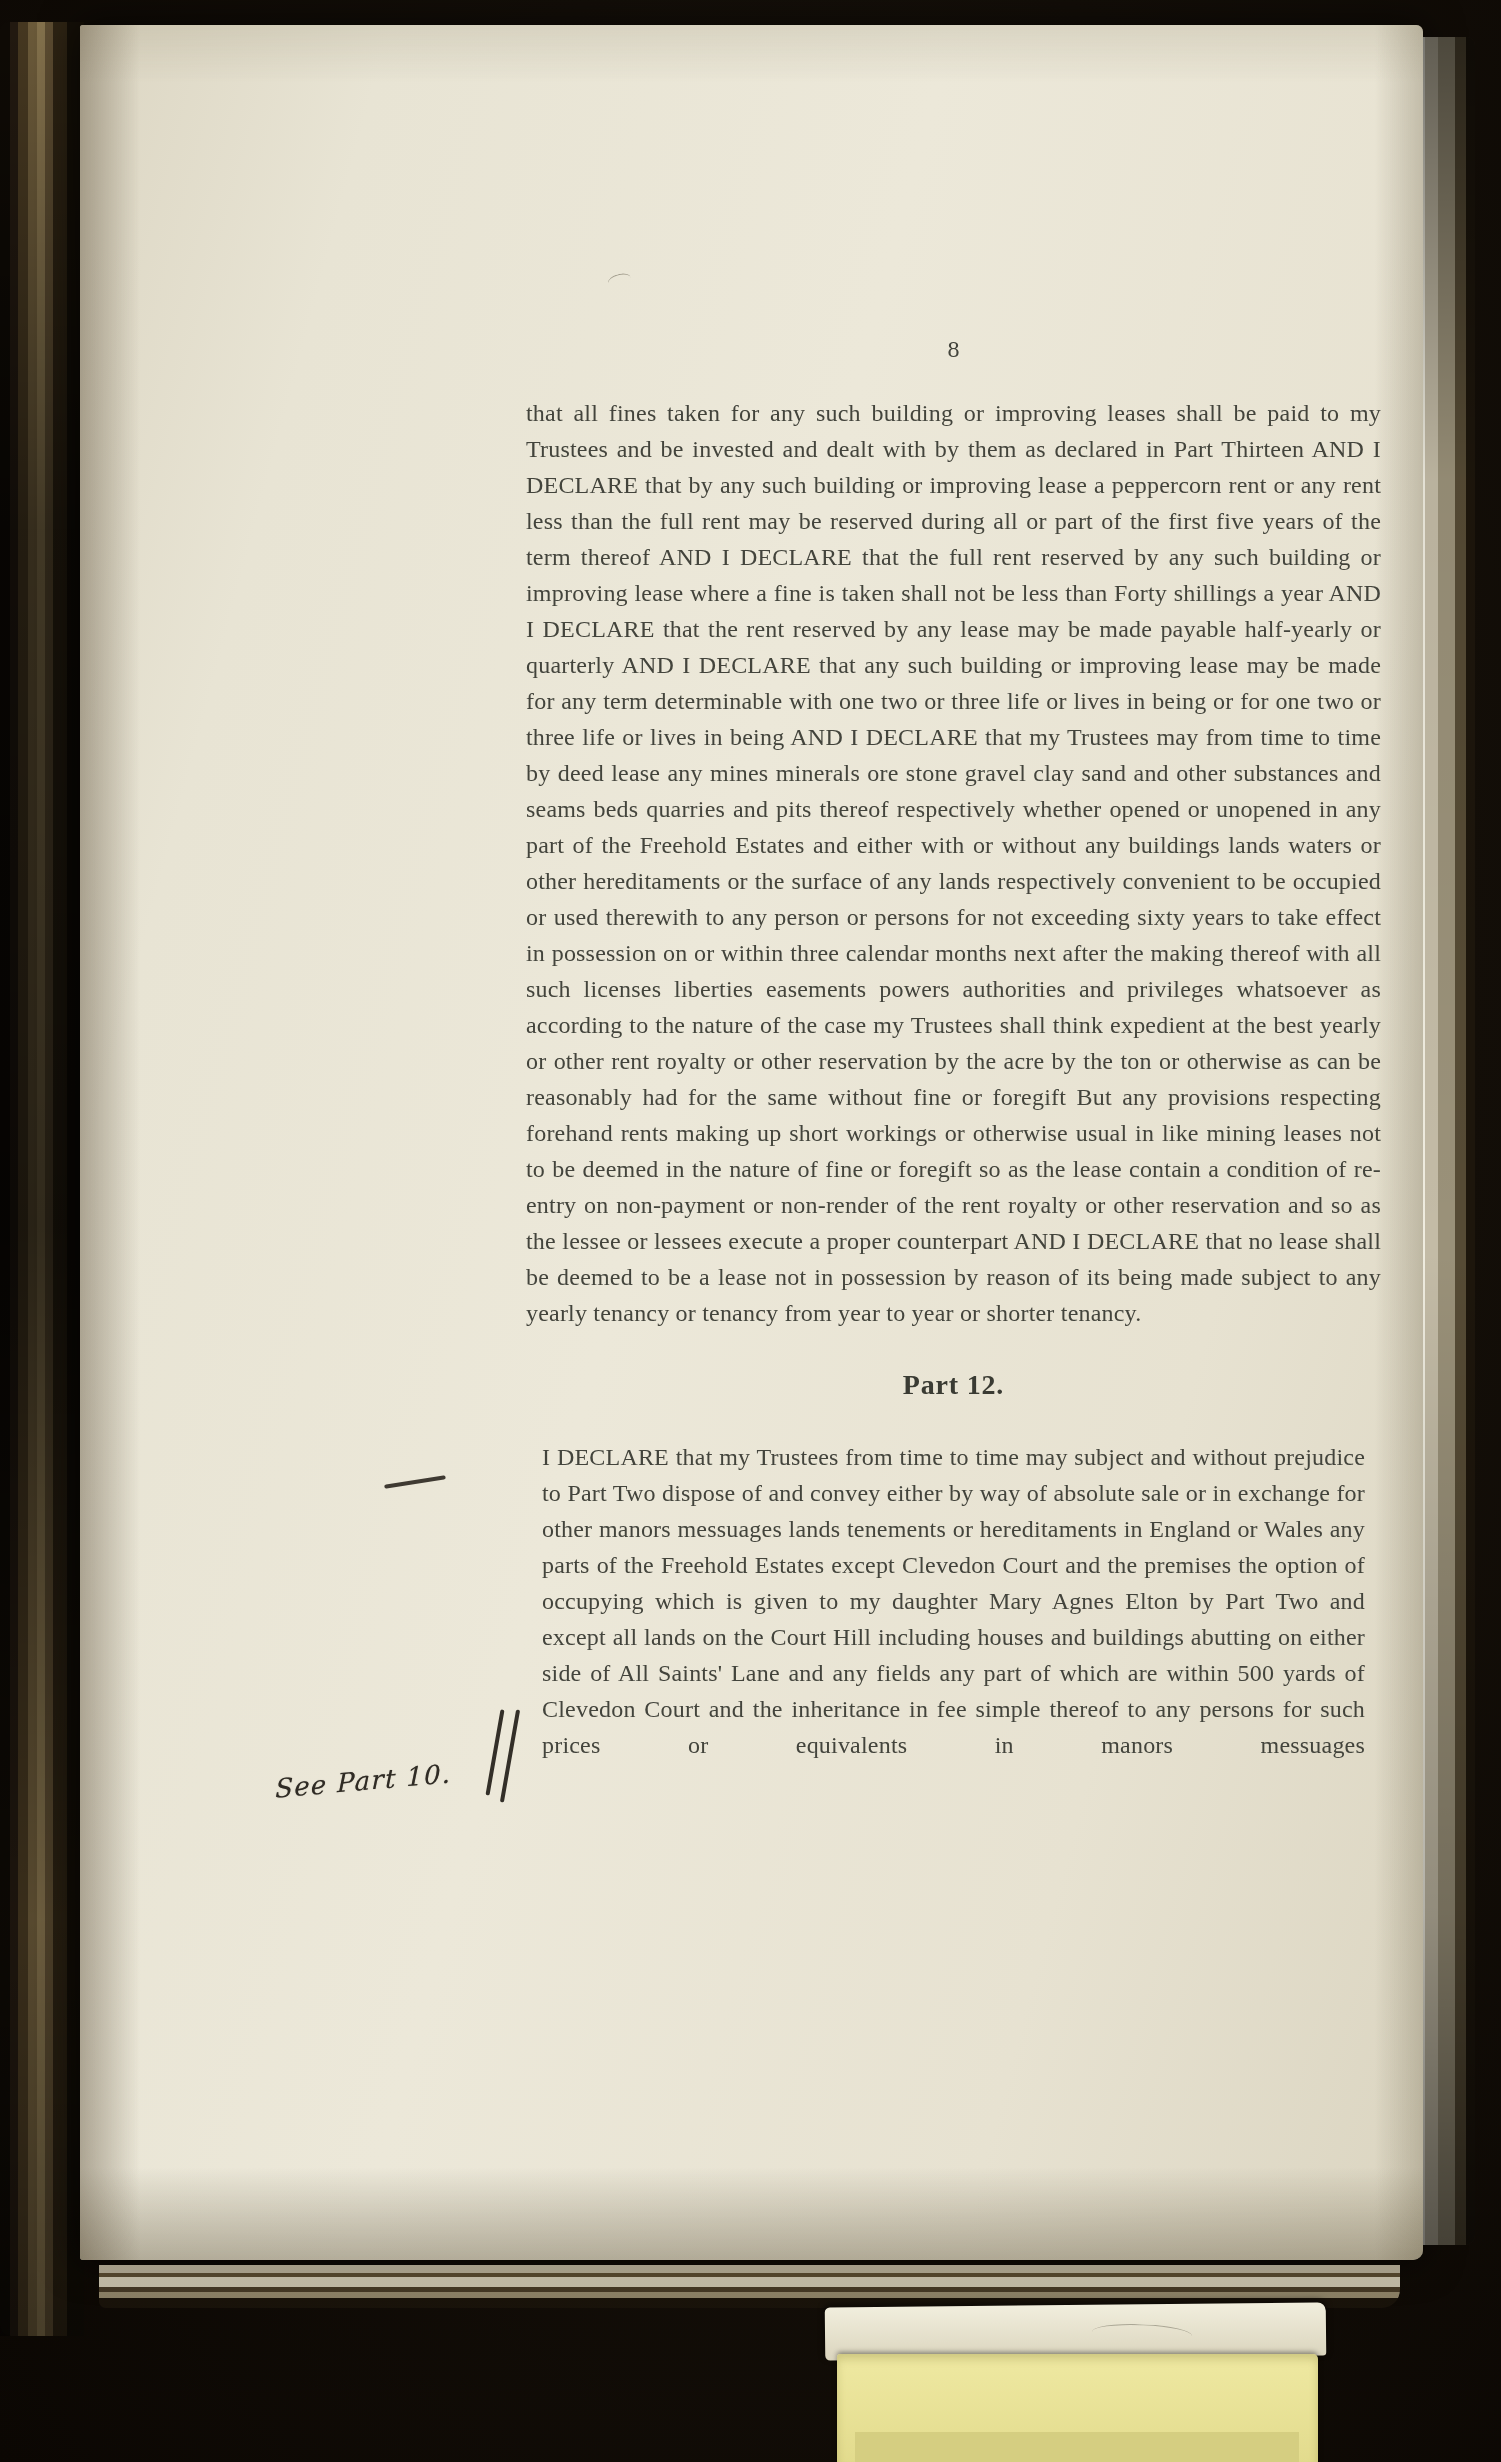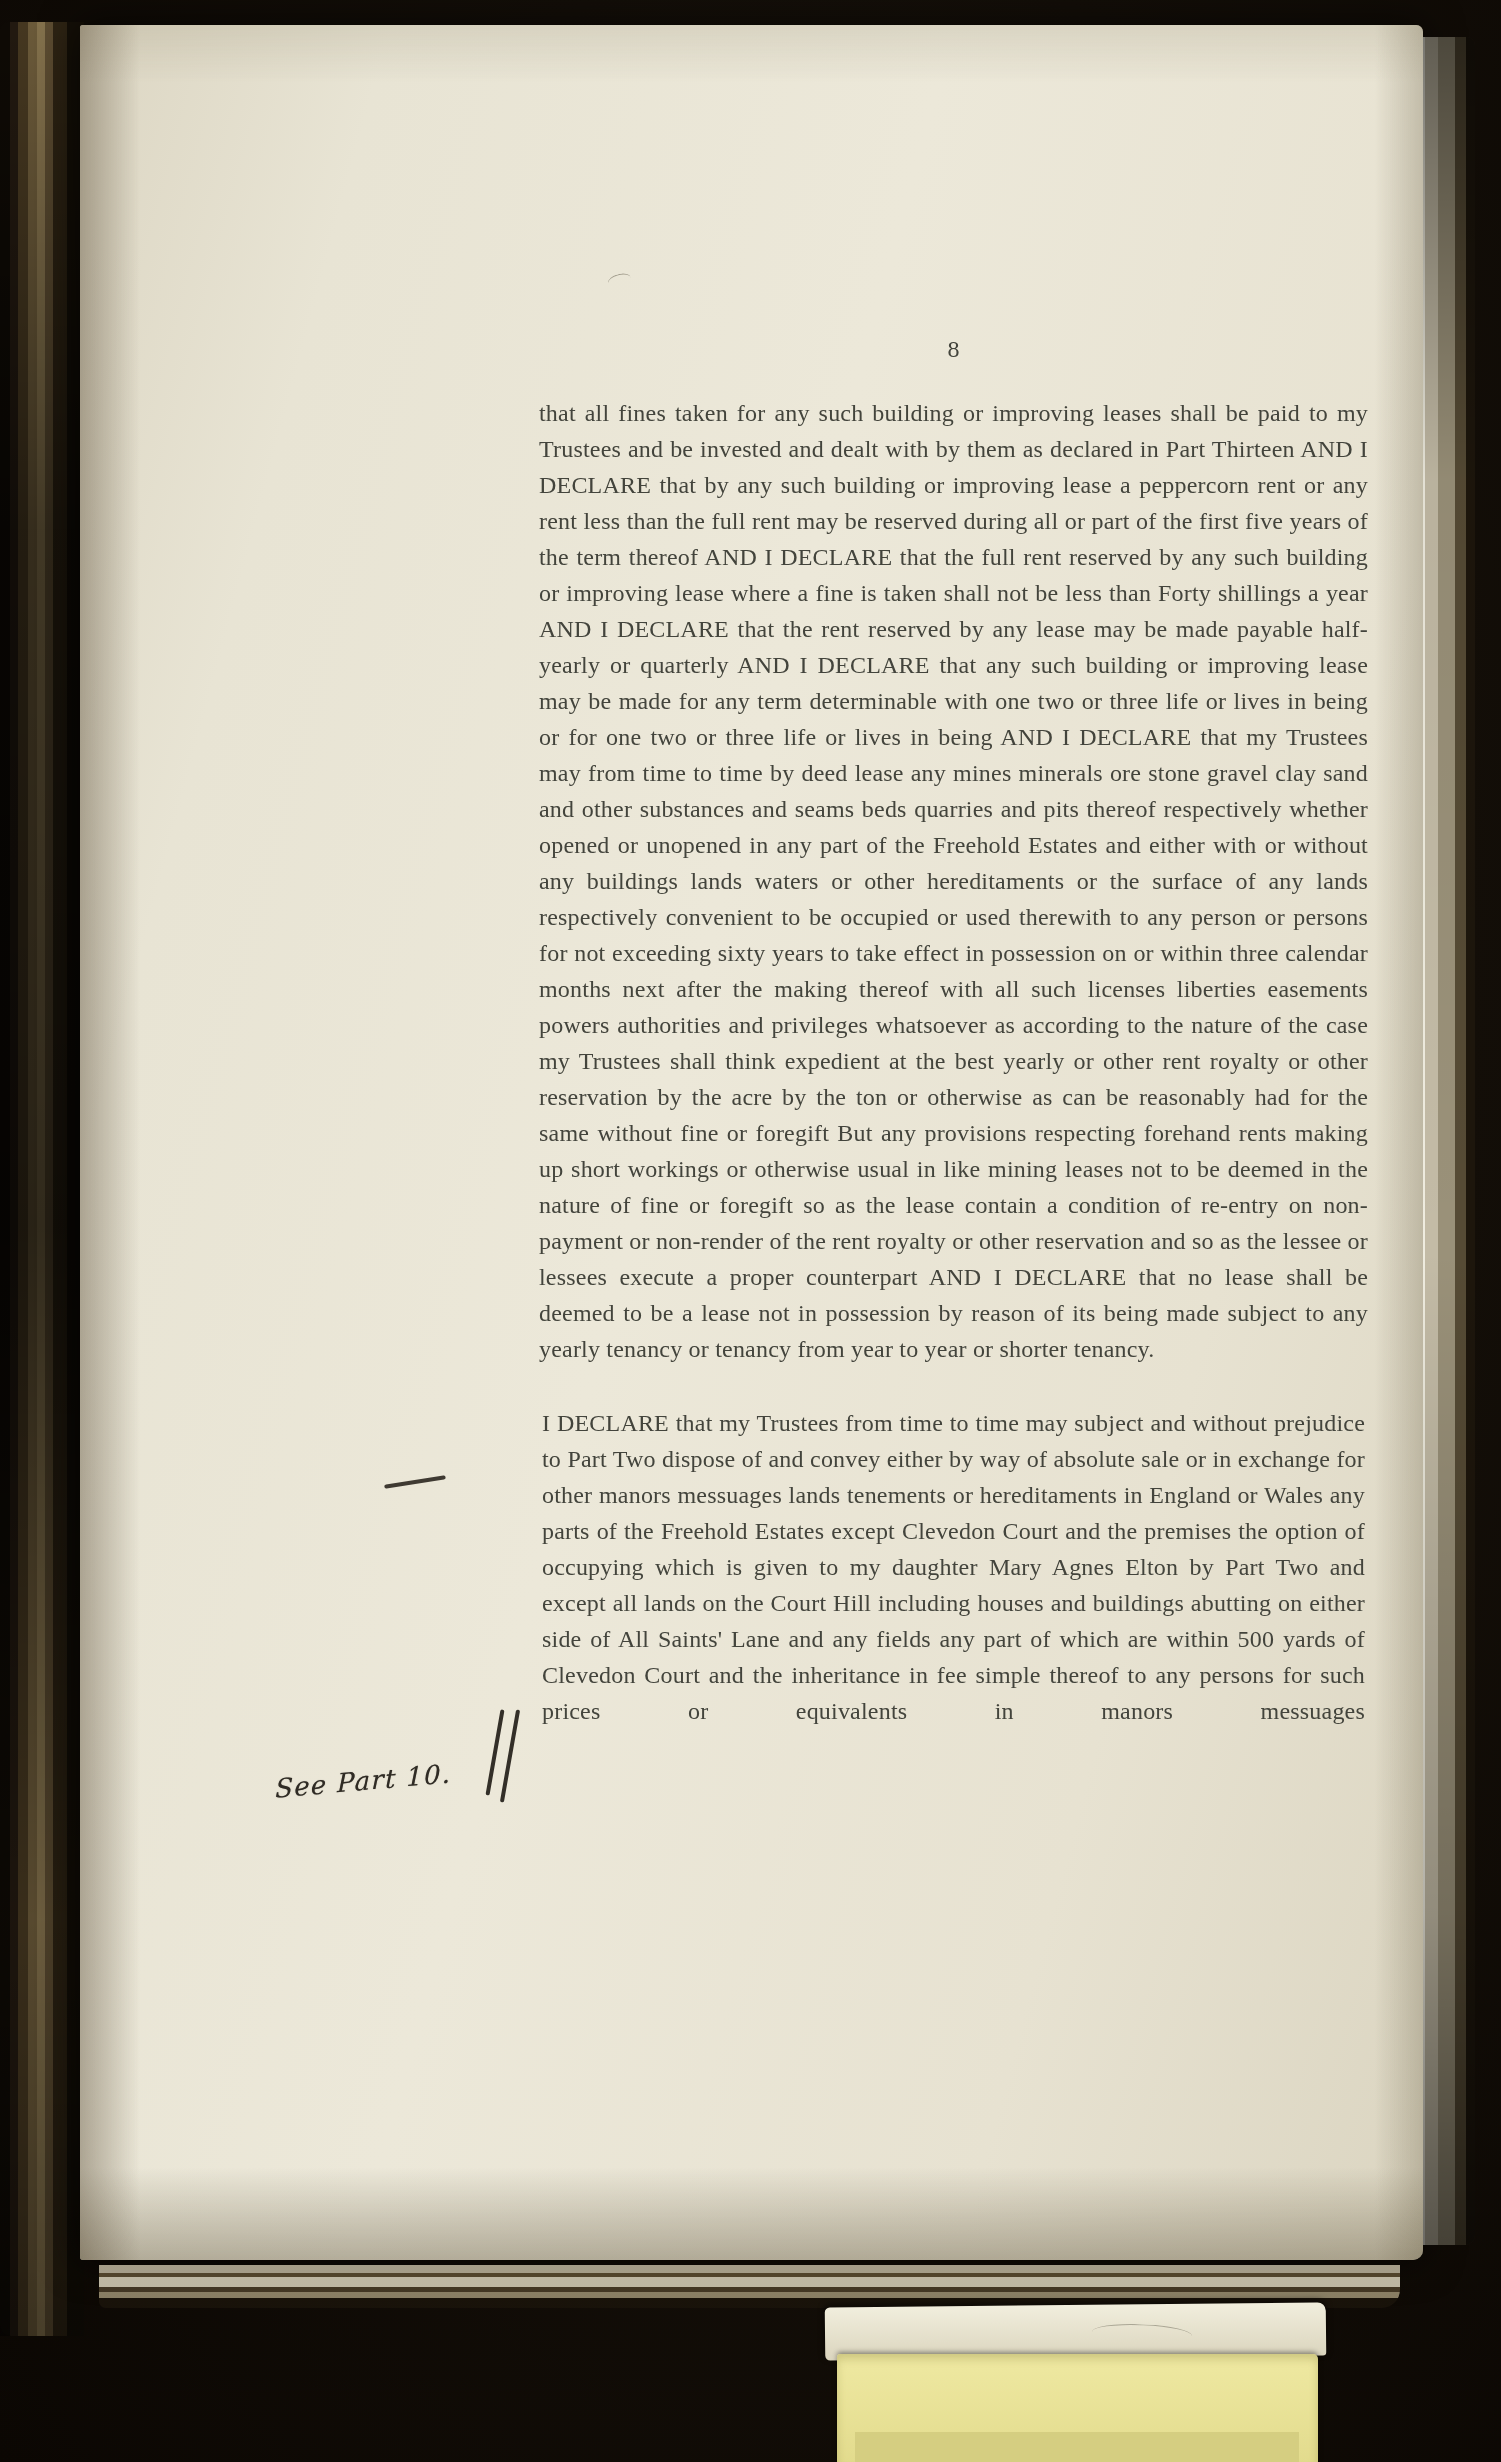--- a/index.html
+++ b/index.html
@@ -49,21 +49,21 @@
 
   
   .textcol{
     position:absolute;left:446px;top:306px;width:855px;
     color:#43443c;
     font-size:24px;line-height:36px;
     letter-spacing:0.2px;
   }
   .pageno{ text-align:center;margin:0 0 28px;}
   .para{ margin:0;text-align:justify;}
-  .p1{ margin:13px;}
+  .p1{ margin:0;}
   .part-heading{
     margin:37px 0 0;text-align:center;
     font-size:28px;line-height:33px;font-weight:bold;
     letter-spacing:0.8px;color:#3a3b33;
   }
   .part-subheading{
     margin:20px 0 0;text-align:center;
     font-size:23.4px;line-height:28px;letter-spacing:2.1px;
   }
   .p2{ margin:38px 16px 0; text-align-last:justify;}
@@ -149,20 +149,21 @@
   <div class="edges-left"></div>
 
   <div class="page">
     <div class="page-shading"></div>
 
     <div class="pencil-mark"></div>
 
     <div class="textcol">
       <div class="pageno">8</div>
       <p class="para p1">that all fines taken for any such building or improving leases shall be paid to my Trustees and be invested and dealt with by them as declared in Part Thirteen AND I DECLARE that by any such building or improving lease a peppercorn rent or any rent less than the full rent may be reserved during all or part of the first five years of the term thereof AND I DECLARE that the full rent reserved by any such building or improving lease where a fine is taken shall not be less than Forty shillings a year AND I DECLARE that the rent reserved by any lease may be made payable half-yearly or quarterly AND I DECLARE that any such building or improving lease may be made for any term determinable with one two or three life or lives in being or for one two or three life or lives in being AND I DECLARE that my Trustees may from time to time by deed lease any mines minerals ore stone gravel clay sand and other substances and seams beds quarries and pits thereof respectively whether opened or unopened in any part of the Freehold Estates and either with or without any buildings lands waters or other hereditaments or the surface of any lands respectively convenient to be occupied or used therewith to any person or persons for not exceeding sixty years to take effect in possession on or within three calendar months next after the making thereof with all such licenses liberties easements powers authorities and privileges whatsoever as according to the nature of the case my Trustees shall think expedient at the best yearly or other rent royalty or other reservation by the acre by the ton or otherwise as can be reasonably had for the same without fine or foregift But any provisions respecting forehand rents making up short workings or otherwise usual in like mining leases not to be deemed in the nature of fine or foregift so as the lease contain a condition of re-entry on non-payment or non-render of the rent royalty or other reservation and so as the lessee or lessees execute a proper counterpart AND I DECLARE that no lease shall be deemed to be a lease not in possession by reason of its being made subject to any yearly tenancy or tenancy from year to year or shorter tenancy.</p>
+      <h2 class="part-heading">Part 12.</h2>
       <p class="para p2">I DECLARE that my Trustees from time to time may subject and without prejudice to Part Two dispose of and convey either by way of absolute sale or in exchange for other manors messuages lands tenements or hereditaments in England or Wales any parts of the Freehold Estates except Clevedon Court and the premises the option of occupying which is given to my daughter Mary Agnes Elton by Part Two and except all lands on the Court Hill including houses and buildings abutting on either side of All Saints' Lane and any fields any part of which are within 500 yards of Clevedon Court and the inheritance in fee simple thereof to any persons for such prices or equivalents in manors messuages</p>
     </div>
 
     <div class="margin-note">See Part 10.</div>
     <div class="double-stroke">
         <i></i>
         <i></i>
       </div>
     <div class="pen-dash"></div>
   </div>

